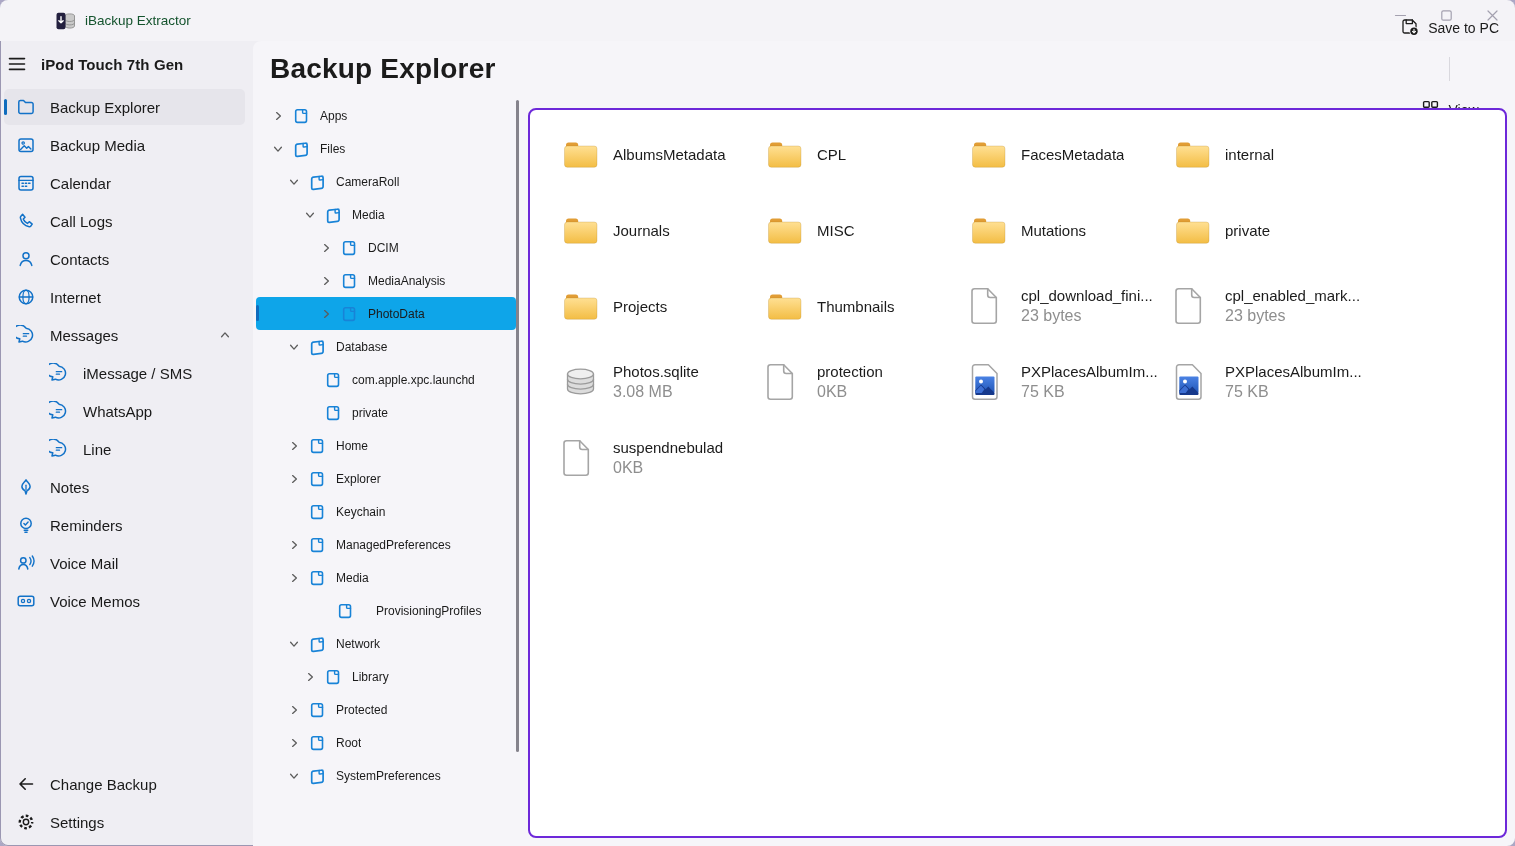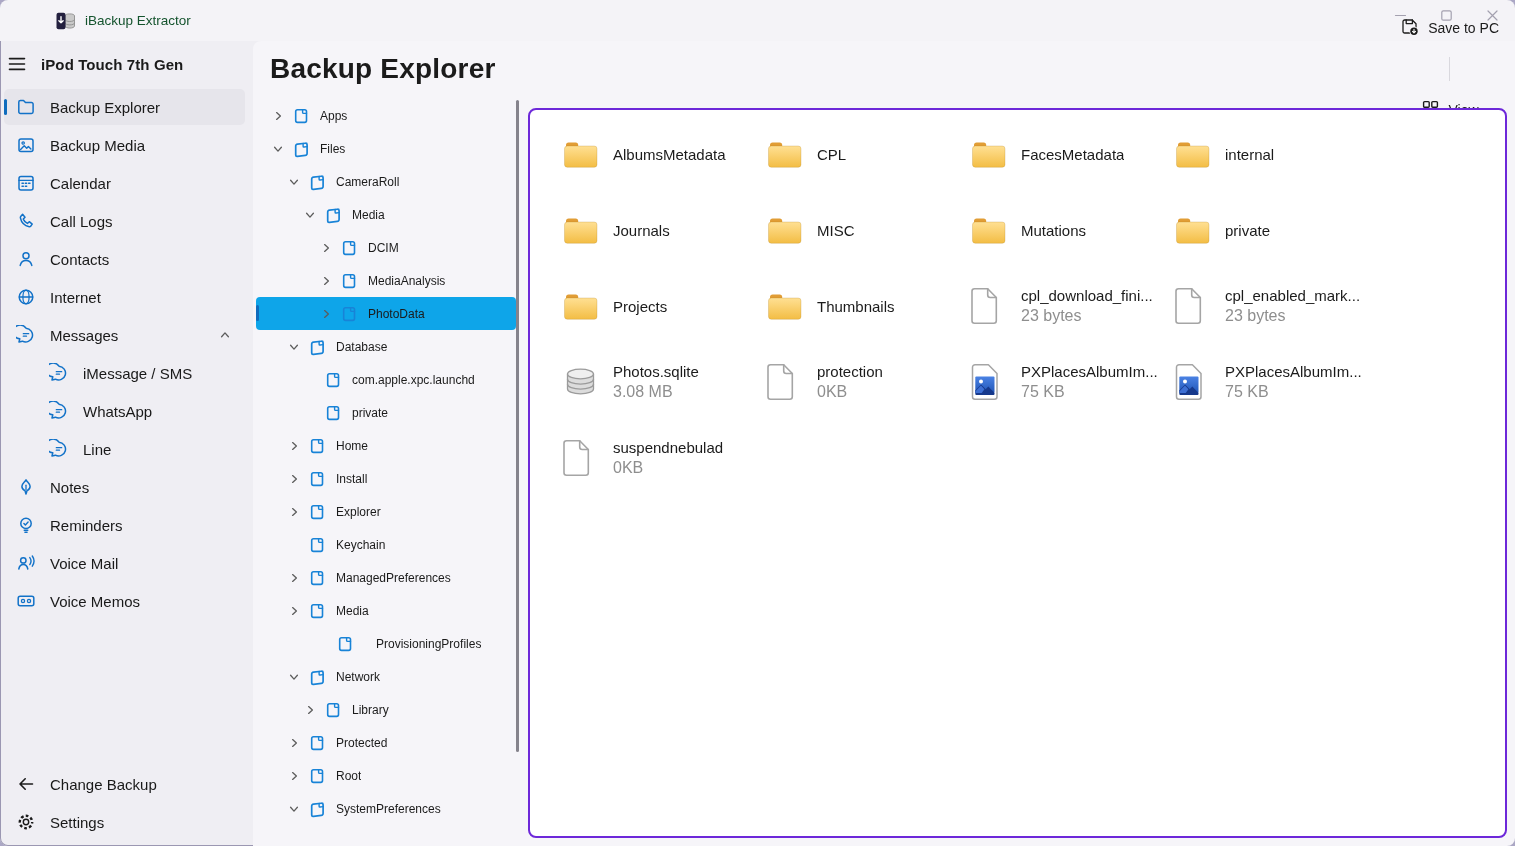--- a/index.html
+++ b/index.html
@@ -490,34 +490,20 @@
                 <svg width="12" height="12" viewBox="0 0 12 12" fill="none">
                   <path d="M4.6 2.6L8.4 6l-3.8 3.4" stroke="#5c5c5c" stroke-width="1.3" stroke-linecap="round" stroke-linejoin="round" fill="none"></path>
                 </svg>
               </span>
               <span class="tree-ic">
                 <svg width="20" height="20" viewBox="0 0 20 20" fill="none">
                   <rect x="4.7" y="3.8" width="10.8" height="12.6" rx="1.8" stroke="#1883d7" stroke-width="1.6" stroke-linecap="round" stroke-linejoin="round" fill="none"></rect>
                   <path d="M11.6 3.8v2.6a1 1 0 0 0 1 1h2.9" stroke="#1883d7" stroke-width="1.4" stroke-linecap="round" stroke-linejoin="round" fill="none"></path>
                 </svg>
               </span>
-              <span class="tree-label">Install</span>
-            </div>
-            <div class="tree-row" style="padding-left: 30px;">
-              <span class="tree-chev">
-                <svg width="12" height="12" viewBox="0 0 12 12" fill="none">
-                  <path d="M4.6 2.6L8.4 6l-3.8 3.4" stroke="#5c5c5c" stroke-width="1.3" stroke-linecap="round" stroke-linejoin="round" fill="none"></path>
-                </svg>
-              </span>
-              <span class="tree-ic">
-                <svg width="20" height="20" viewBox="0 0 20 20" fill="none">
-                  <rect x="4.7" y="3.8" width="10.8" height="12.6" rx="1.8" stroke="#1883d7" stroke-width="1.6" stroke-linecap="round" stroke-linejoin="round" fill="none"></rect>
-                  <path d="M11.6 3.8v2.6a1 1 0 0 0 1 1h2.9" stroke="#1883d7" stroke-width="1.4" stroke-linecap="round" stroke-linejoin="round" fill="none"></path>
-                </svg>
-              </span>
               <span class="tree-label">Explorer</span>
             </div>
             <div class="tree-row" style="padding-left: 30px;">
               <span class="tree-chev"></span>
               <span class="tree-ic">
                 <svg width="20" height="20" viewBox="0 0 20 20" fill="none">
                   <rect x="4.7" y="3.8" width="10.8" height="12.6" rx="1.8" stroke="#1883d7" stroke-width="1.6" stroke-linecap="round" stroke-linejoin="round" fill="none"></rect>
                   <path d="M11.6 3.8v2.6a1 1 0 0 0 1 1h2.9" stroke="#1883d7" stroke-width="1.4" stroke-linecap="round" stroke-linejoin="round" fill="none"></path>
                 </svg>
               </span>

